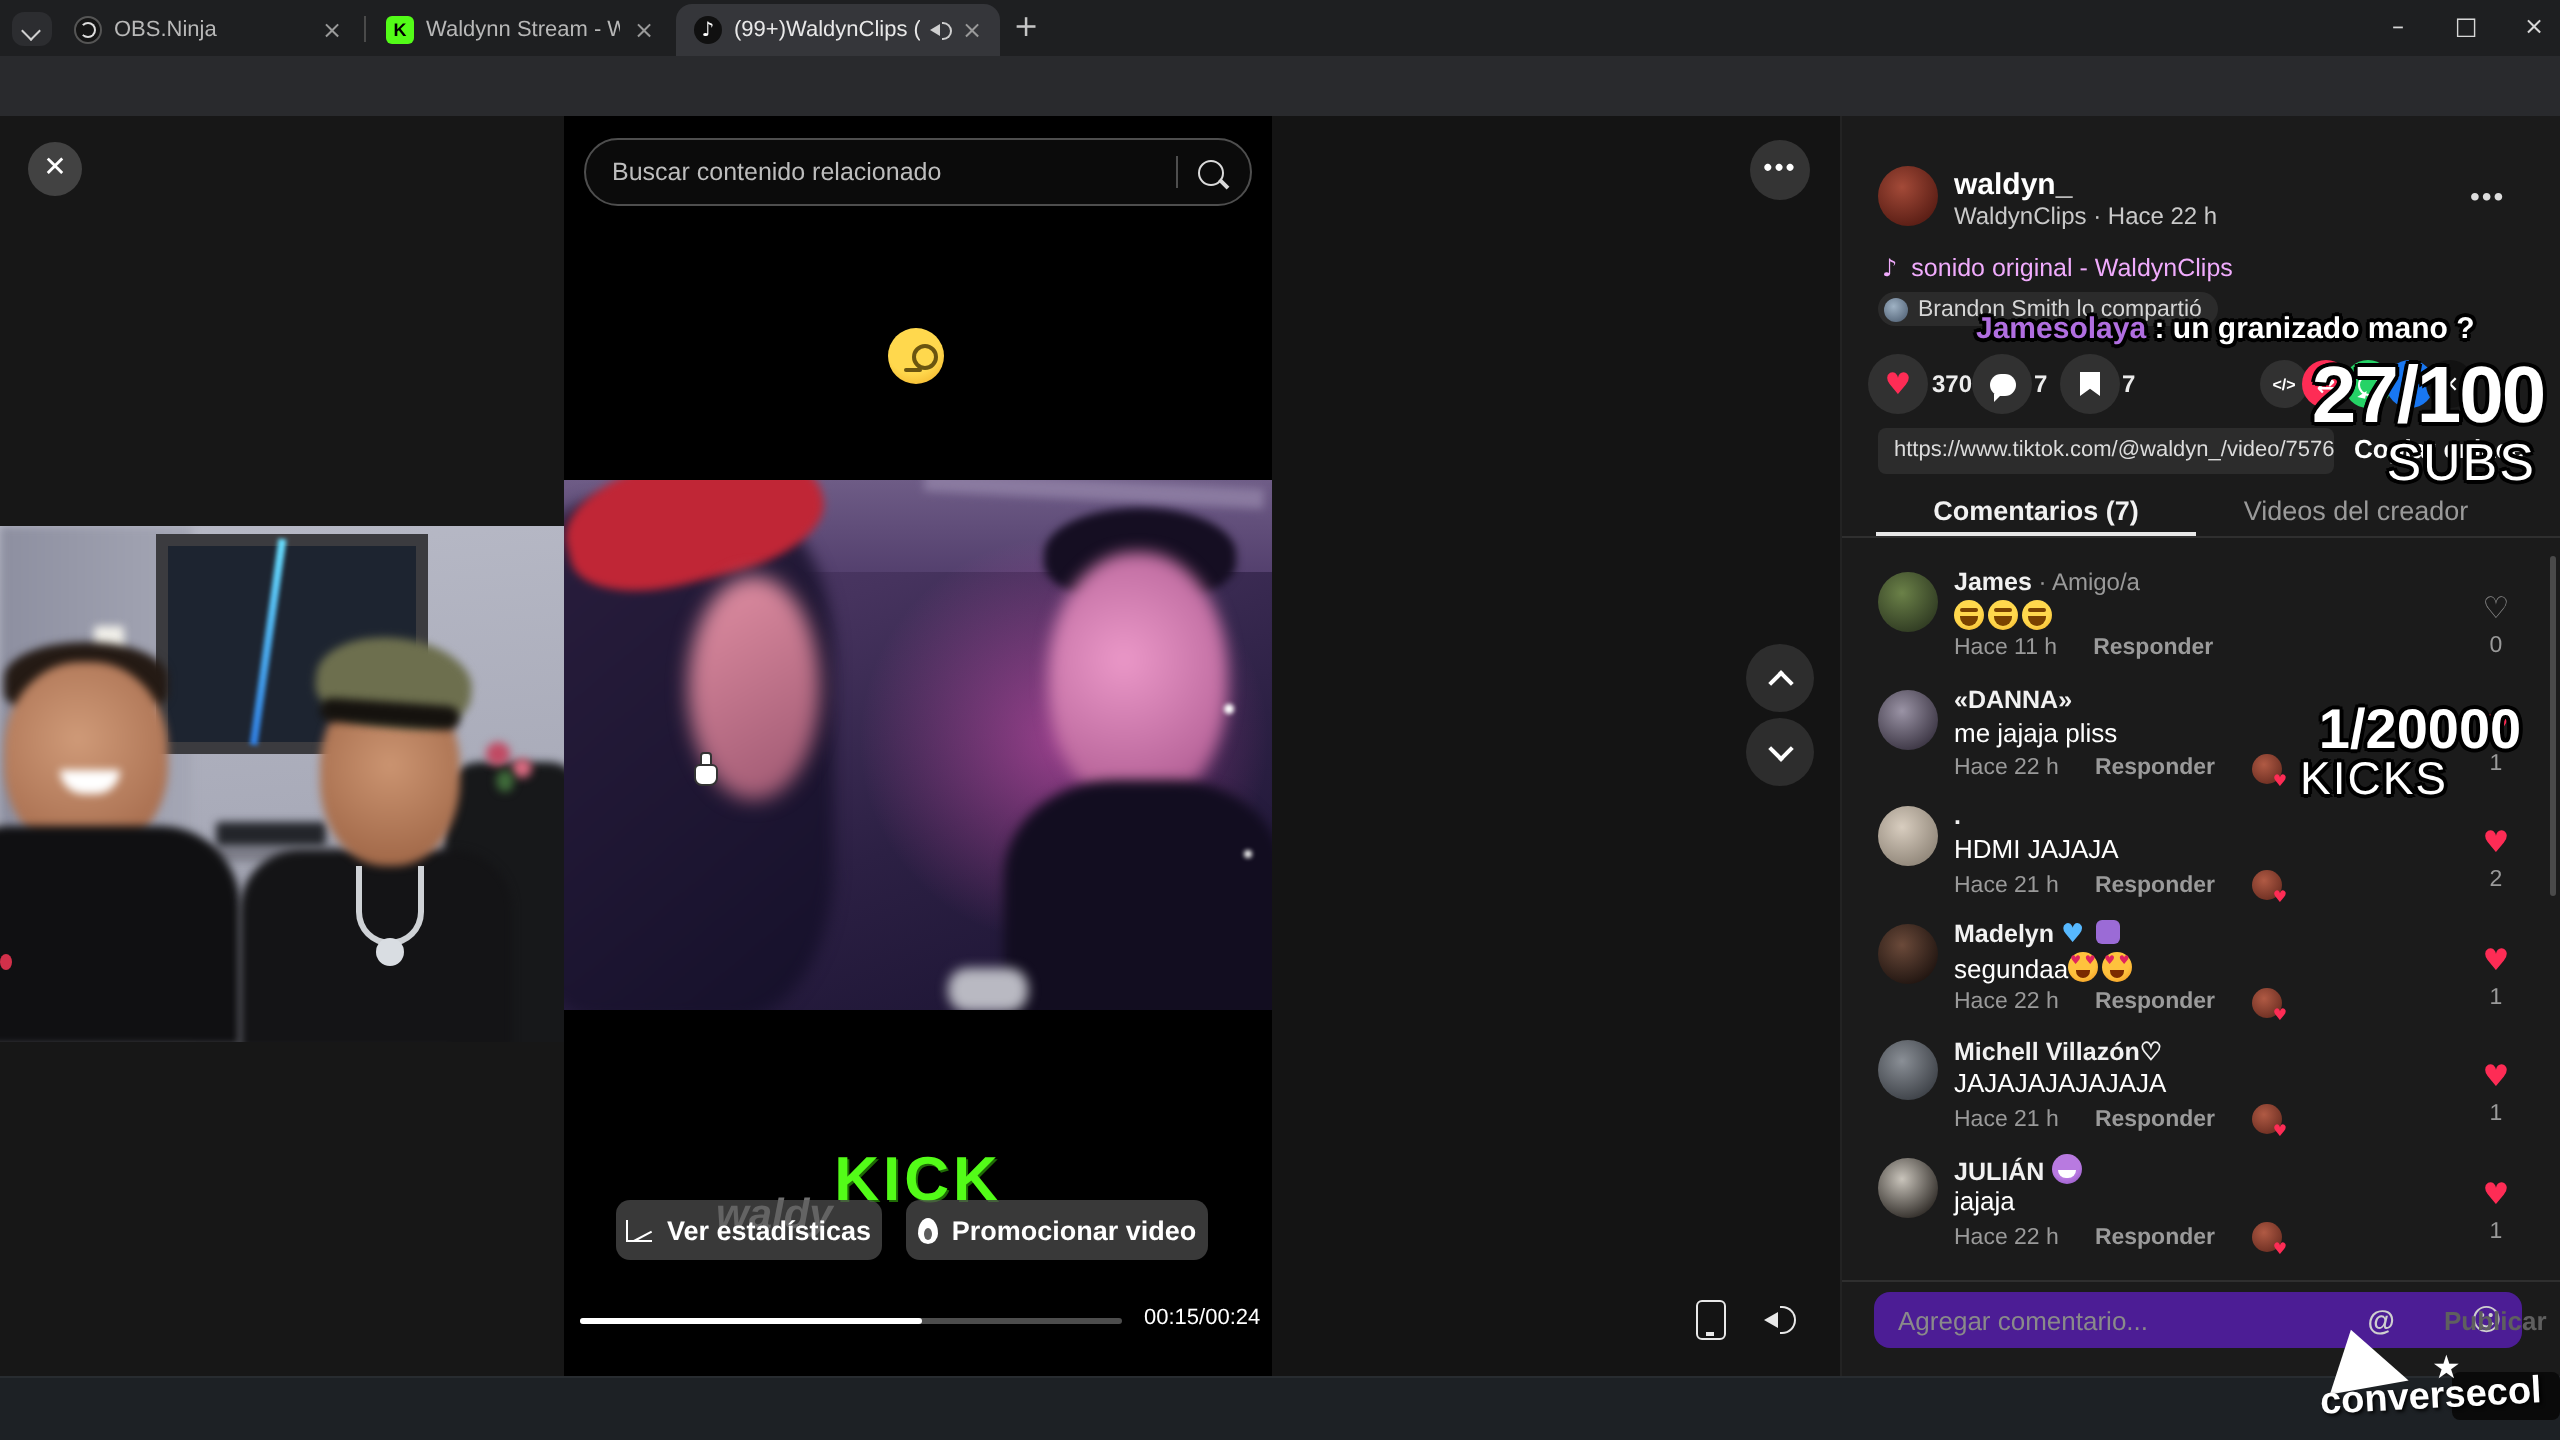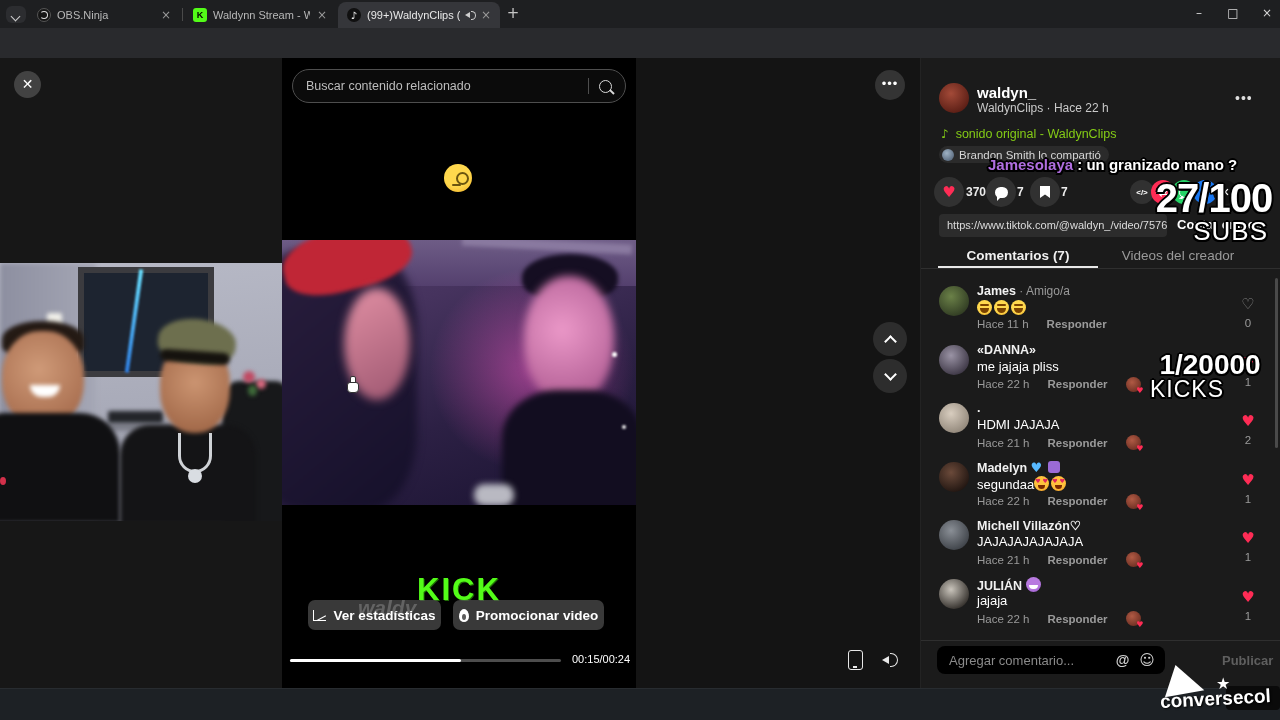--- a/index.html
+++ b/index.html
@@ -132,21 +132,21 @@
   .ic-phone-rotate::after { content:""; position:absolute; left:4px; bottom:1px; width:4px; height:2px; background:#e8e8e8; }
   .ic-volume { position:absolute; left:246px; top:594px; width:18px; height:16px; }
   .ic-volume::before { content:""; position:absolute; left:0; top:4px; border-top:4px solid transparent; border-bottom:4px solid transparent; border-right:7px solid #e8e8e8; }
   .ic-volume::after { content:""; position:absolute; left:8px; top:1px; width:7px; height:12px; border:1.8px solid #e8e8e8; border-left:none; border-radius:0 9px 9px 0; }
 
   
   .sb-avatar { position:absolute; left:18px; top:25px; width:30px; height:30px; border-radius:50%; background:radial-gradient(circle at 40% 35%, #a34a38, #5c1f16 75%); }
   .sb-name { position:absolute; left:56px; top:26px; color:#fff; font-size:15px; font-weight:bold; }
   .sb-meta { position:absolute; left:56px; top:43px; color:#c9c9c9; font-size:12px; }
   .sb-more { position:absolute; left:314px; top:32px; color:#ddd; font-size:14px; letter-spacing:1px; }
-  .sb-music { position:absolute; left:20px; top:69px; color:#84cc16; font-size:12.5px; }
+  .sb-music { position:absolute; left:20px; top:69px; color:#f0abfc; font-size:12.5px; }
   .note-ic { font-family:"DejaVu Sans",sans-serif; margin-right:7px; font-size:12px; }
   .sb-shared { position:absolute; left:18px; top:88px; height:17px; background:rgba(255,255,255,0.07); border-radius:9px; display:flex; align-items:center; padding:0 8px 0 3px; color:#d6d6d6; font-size:11.5px; gap:5px; }
   .shared-av { width:12px; height:12px; border-radius:50%; background:radial-gradient(circle at 40% 35%, #9fb2c4, #47576b); }
   .react-circ { position:absolute; top:119px; width:30px; height:30px; border-radius:50%; background:#313131; display:flex; align-items:center; justify-content:center; }
   .react-count { position:absolute; top:127px; color:#ececec; font-size:12px; font-weight:bold; }
   .heart-red { color:#fe2c55; font-size:15px; font-family:"DejaVu Sans",sans-serif; line-height:1; }
   .ic-bubble { width:13px; height:11px; background:#fff; border-radius:6px; position:relative; }
   .ic-bubble::after { content:""; position:absolute; left:2px; bottom:-3px; border-left:4px solid #fff; border-bottom:4px solid transparent; }
   .ic-bookmark { width:10px; height:12px; background:#fff; clip-path:polygon(0 0,100% 0,100% 100%,50% 70%,0 100%); }
   .share-circ { position:absolute; top:122px; width:24px; height:24px; border-radius:50%; display:flex; align-items:center; justify-content:center; color:#fff; font-size:10px; font-weight:bold; }
@@ -170,21 +170,21 @@
   .cm-name { position:absolute; left:38px; top:0; color:#f1f1f1; font-size:12.5px; font-weight:bold; white-space:nowrap; }
   .cm-suffix { color:#9a9a9a; font-weight:normal; font-size:12px; }
   .cm-text { position:absolute; left:38px; top:16px; color:#fff; font-size:13px; white-space:nowrap; }
   .cm-meta { position:absolute; left:38px; top:34px; color:#9a9a9a; font-size:11.5px; display:flex; align-items:center; gap:18px; }
   .cm-like-ic { position:absolute; left:298px; top:13px; width:22px; text-align:center; font-size:15px; font-family:"DejaVu Sans",sans-serif; line-height:1; }
   .cm-like-n { position:absolute; left:298px; top:33px; width:22px; text-align:center; color:#9a9a9a; font-size:11.5px; }
   .badge-creator { position:relative; width:15px; height:15px; border-radius:50%; background:radial-gradient(circle at 40% 35%, #b05a44, #5c241a); display:inline-block; }
   .badge-creator::after { content:"♥"; font-family:"DejaVu Sans",sans-serif; position:absolute; right:-3px; bottom:-3px; color:#fe2c55; font-size:8px; }
   .sb-scroll { position:absolute; left:354px; top:220px; width:3px; height:170px; background:#4a4a4a; border-radius:2px; }
   .cmt-bar-sep { position:absolute; left:0; top:582px; width:360px; height:1px; background:#2f2f2f; }
-  .cmt-input { position:absolute; left:16px; top:588px; width:228px; height:28px; background:#000000; border-radius:8px; display:flex; align-items:center; }
+  .cmt-input { position:absolute; left:16px; top:588px; width:324px; height:28px; background:#4c1d95; border-radius:8px; display:flex; align-items:center;gap:28px; }
   .cmt-ph { color:#8a8a8a; font-size:13px; margin-left:12px; flex:1; }
   .ic-at { color:#cfcfcf; font-size:14px; font-weight:bold; margin-right:10px; }
   .ic-smiley { color:#cfcfcf; font-size:15px; margin-right:10px; font-family:"DejaVu Sans",sans-serif; }
   .publish-btn { position:absolute; left:301px; top:595px; color:#5f5f5f; font-size:13px; font-weight:bold; }
 
   
   .fem14 { width:15px; height:15px; background:radial-gradient(circle at 45% 35%, #ffd84d 55%, #efaa22); margin-right:2px; }
   .fem14.laugh::after { content:""; position:absolute; left:3px; bottom:2px; width:9px; height:5px; background:#7a4200; border-radius:0 0 8px 8px; }
   .fem14.laugh::before { content:""; position:absolute; left:3px; top:4px; width:9px; height:2px; background:#7a4200; border-radius:2px; }
   .fem14.hearteyes { background:radial-gradient(circle at 45% 35%, #ffc23d 55%, #ef8d1a); }

